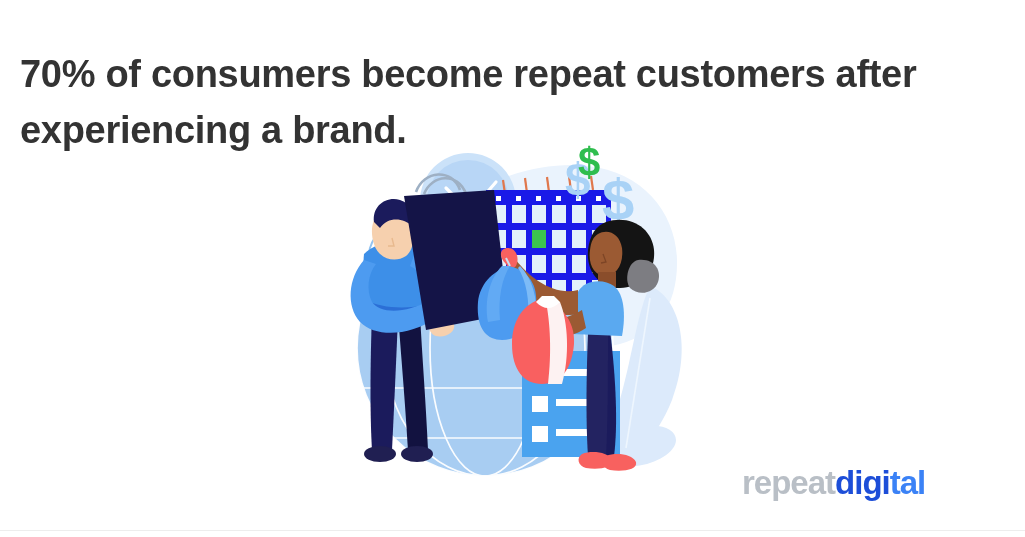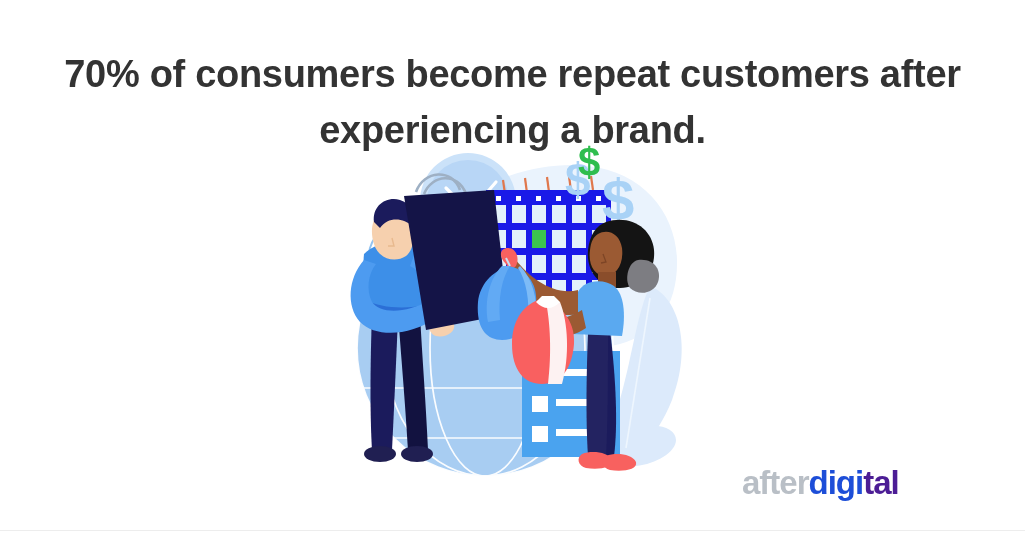--- a/index.html
+++ b/index.html
@@ -18,21 +18,21 @@
     position: absolute;
     inset: 0;
     background: #ffffff;
   }
   
   .headline {
     position: absolute;
     left: 0;
     top: 22px;
     width: 1025px;
-    text-align: center;
+    text-align: left;
     color: #333333;
     font-size: 38px;
     font-weight: bold;
     line-height: 1.45;
     letter-spacing: -0.3px;
     padding: 0 20px;
     box-sizing: border-box;
     font-family: "Liberation Sans", sans-serif;
   }
   
@@ -51,21 +51,21 @@
     top: 466px;
     font-size: 33px;
     font-weight: bold;
     letter-spacing: -1px;
     line-height: 1;
     white-space: nowrap;
     font-family: "Liberation Sans", sans-serif;
   }
   .logo .seg1 { color: #b9bfc6; }
   .logo .seg2 { color: #1d4ed8; }
-  .logo .seg3 { color: #4c1d95; }
+  .logo .seg3 { color: #3b82f6; }
   
   .bottom-rule {
     position: absolute;
     left: 0;
     bottom: 6px;
     width: 1025px;
     height: 1px;
     background: #ededed;
   }
 </style>
@@ -247,18 +247,18 @@
       <g>
         <path d="M218 162 C 202 168, 192 184, 192 206 C 192 232, 204 246, 222 246 C 240 246, 252 232, 254 206 C 256 182, 238 162, 218 162 Z" fill="#f96060"></path>
         <path d="M226 164 C 230 184, 232 214, 228 246 L 242 246 C 250 218, 248 184, 240 164 Z" fill="#fdf2f2"></path>
         <path d="M216 164 C 224 172, 232 172, 240 164 L 234 158 L 222 158 Z" fill="#ffffff"></path>
       </g>
 
     </svg>
   </div>
 
   <div class="logo">
-    <span class="seg1">after</span><span class="seg2">digi</span><span class="seg3">tal</span>
+    <span class="seg1">repeat</span><span class="seg2">digi</span><span class="seg3">tal</span>
   </div>
 
   <div class="bottom-rule"></div>
 
 </div>
 
 </body></html>

